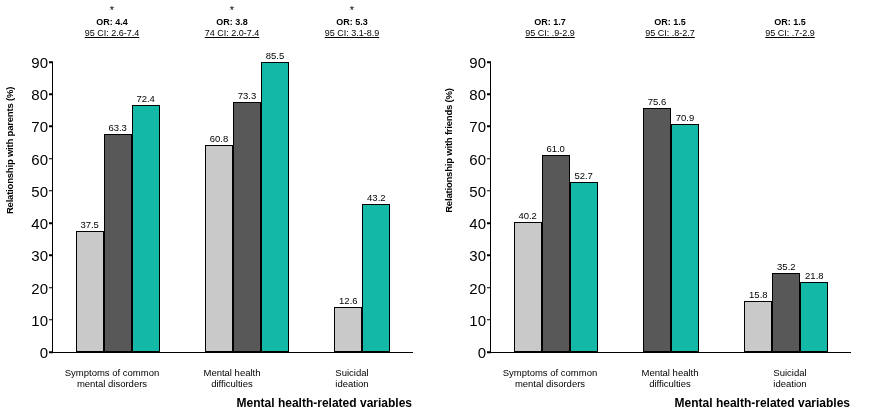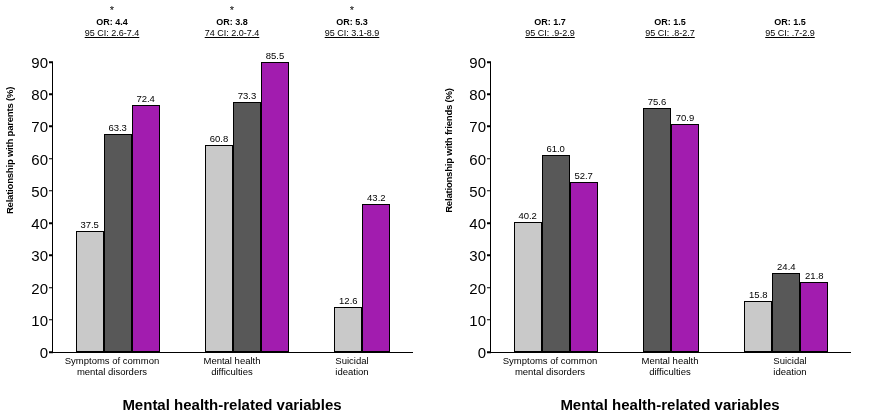--- a/index.html
+++ b/index.html
@@ -111,45 +111,46 @@
     position: absolute;
     bottom: 100%;
     left: 50%;
     transform: translateX(-50%);
     margin-bottom: 2px;
     font-size: 9.5px;
     white-space: nowrap;
   }
   .c1 { background: #c9c9c9; }
   .c2 { background: #585858; }
-  .c3 { background: #a21caf; }
+  .c3 { background: #14b8a6; }
 
   
   .xlabels {
     position: absolute;
     left: 52px;
     top: 355px;
     width: 360px;
     height: 34px;
     display: flex;
     justify-content: space-around;
+    align-items: flex-end;
   }
   .xlabel {
     width: 120px;
     text-align: center;
     font-size: 9.5px;
     line-height: 11px;
   }
   .xaxis-title {
     position: absolute;
     left: 52px;
     top: 396px;
     width: 360px;
-    text-align: center;
-    font-size: 15px;
+    text-align: right;
+    font-size: 12px;
     font-weight: bold;
   }
 
   
   .annots {
     position: absolute;
     left: 52px;
     top: 6px;
     width: 360px;
     height: 52px;
@@ -367,21 +368,21 @@
             </div>
         </div>
         <div class="group">
           <div class="bar-wrap">
               <div class="bar c1" style="height:17.56%">
                 <span class="val">15.8</span>
               </div>
             </div>
           <div class="bar-wrap">
               <div class="bar c2" style="height:27.11%">
-                <span class="val">24.4</span>
+                <span class="val">35.2</span>
               </div>
             </div>
           <div class="bar-wrap">
               <div class="bar c3" style="height:24.22%">
                 <span class="val">21.8</span>
               </div>
             </div>
         </div>
       </div>
     </div>

